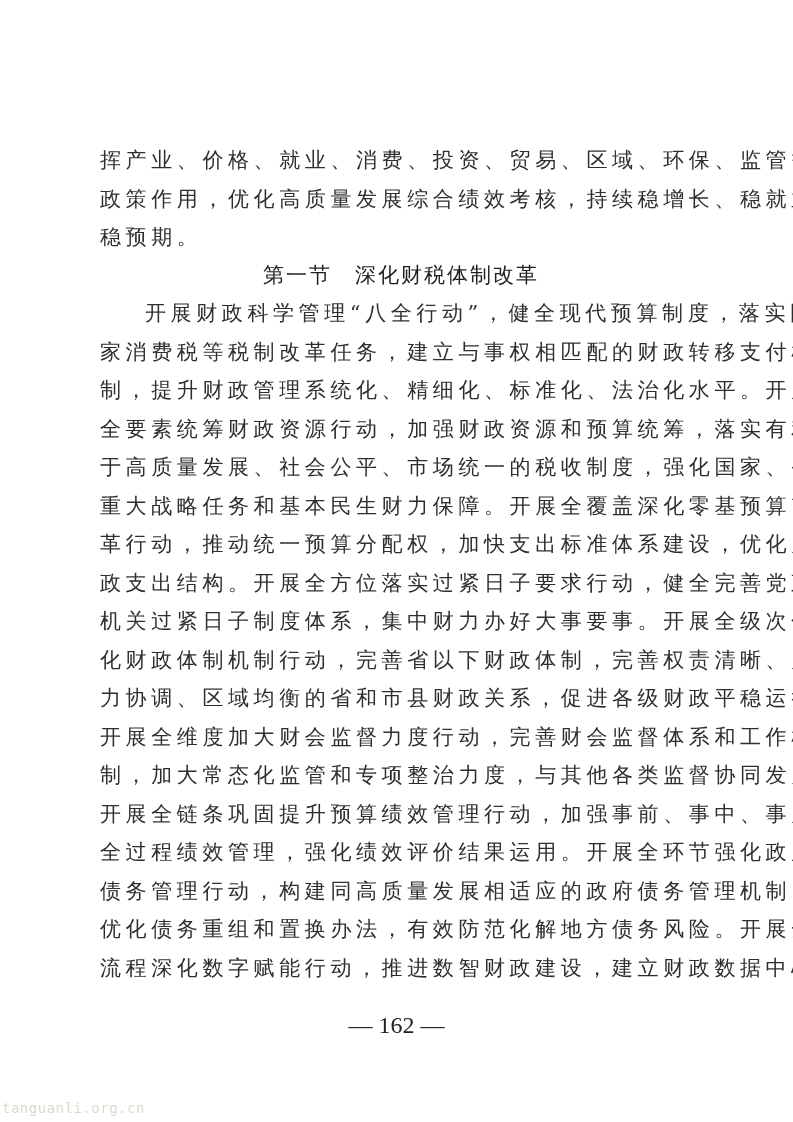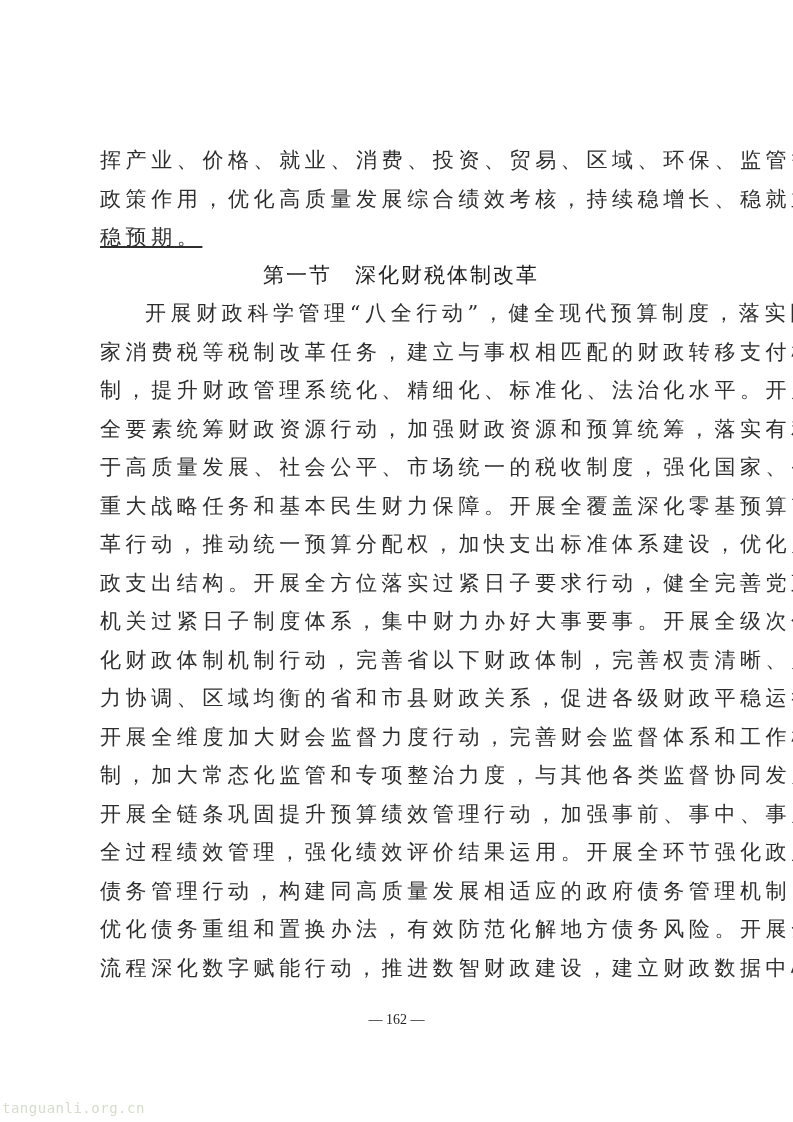--- a/index.html
+++ b/index.html
@@ -35,21 +35,20 @@
       font-size: 21px;
       line-height: 38px;
       letter-spacing: 4.6px;
       white-space: nowrap;
       text-align: justify;
       text-align-last: justify;
       color: #2e2e2e;
     }
     .line.last {
       text-align-last: left;
-      text-decoration: underline;
     }
     .line.indent {
       left: 45px;
       width: 557px;
     }
     .heading {
       position: absolute;
       left: 0;
       width: 602px;
       text-align: center;
@@ -59,21 +58,21 @@
       letter-spacing: 2px;
       color: #1e1e1e;
       white-space: pre;
     }
     .page-number {
       position: absolute;
       top: 1012px;
       left: 0;
       width: 793px;
       text-align: center;
-      font-size: 14px;
+      font-size: 24px;
       color: #222;
       font-family: "Liberation Serif", "DejaVu Serif", serif;
     }
     .watermark {
       position: absolute;
       left: 2px;
       top: 1100px;
       font-family: "DejaVu Sans Mono", "Liberation Mono", monospace;
       font-size: 14px;
       color: #d6dccb;

